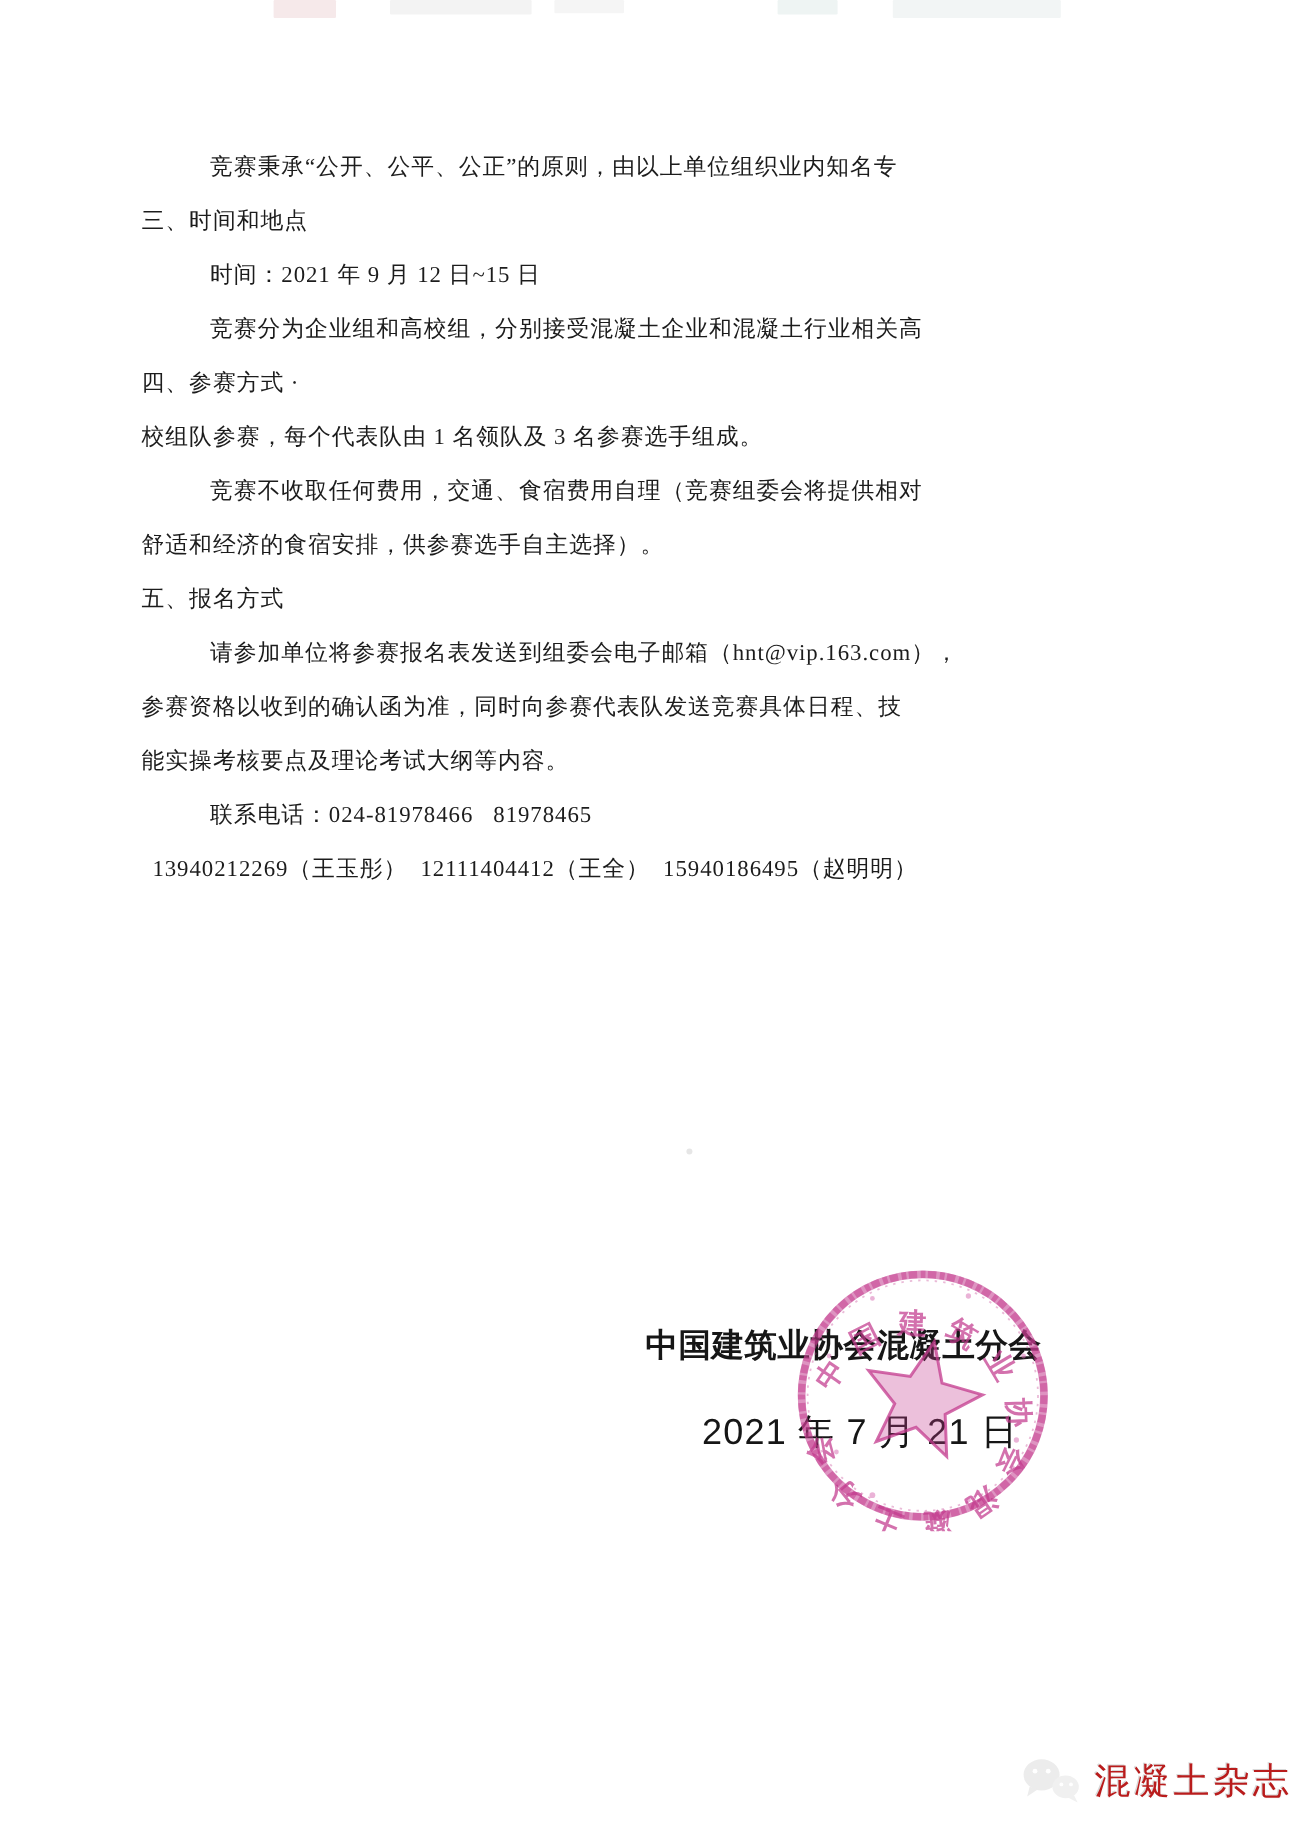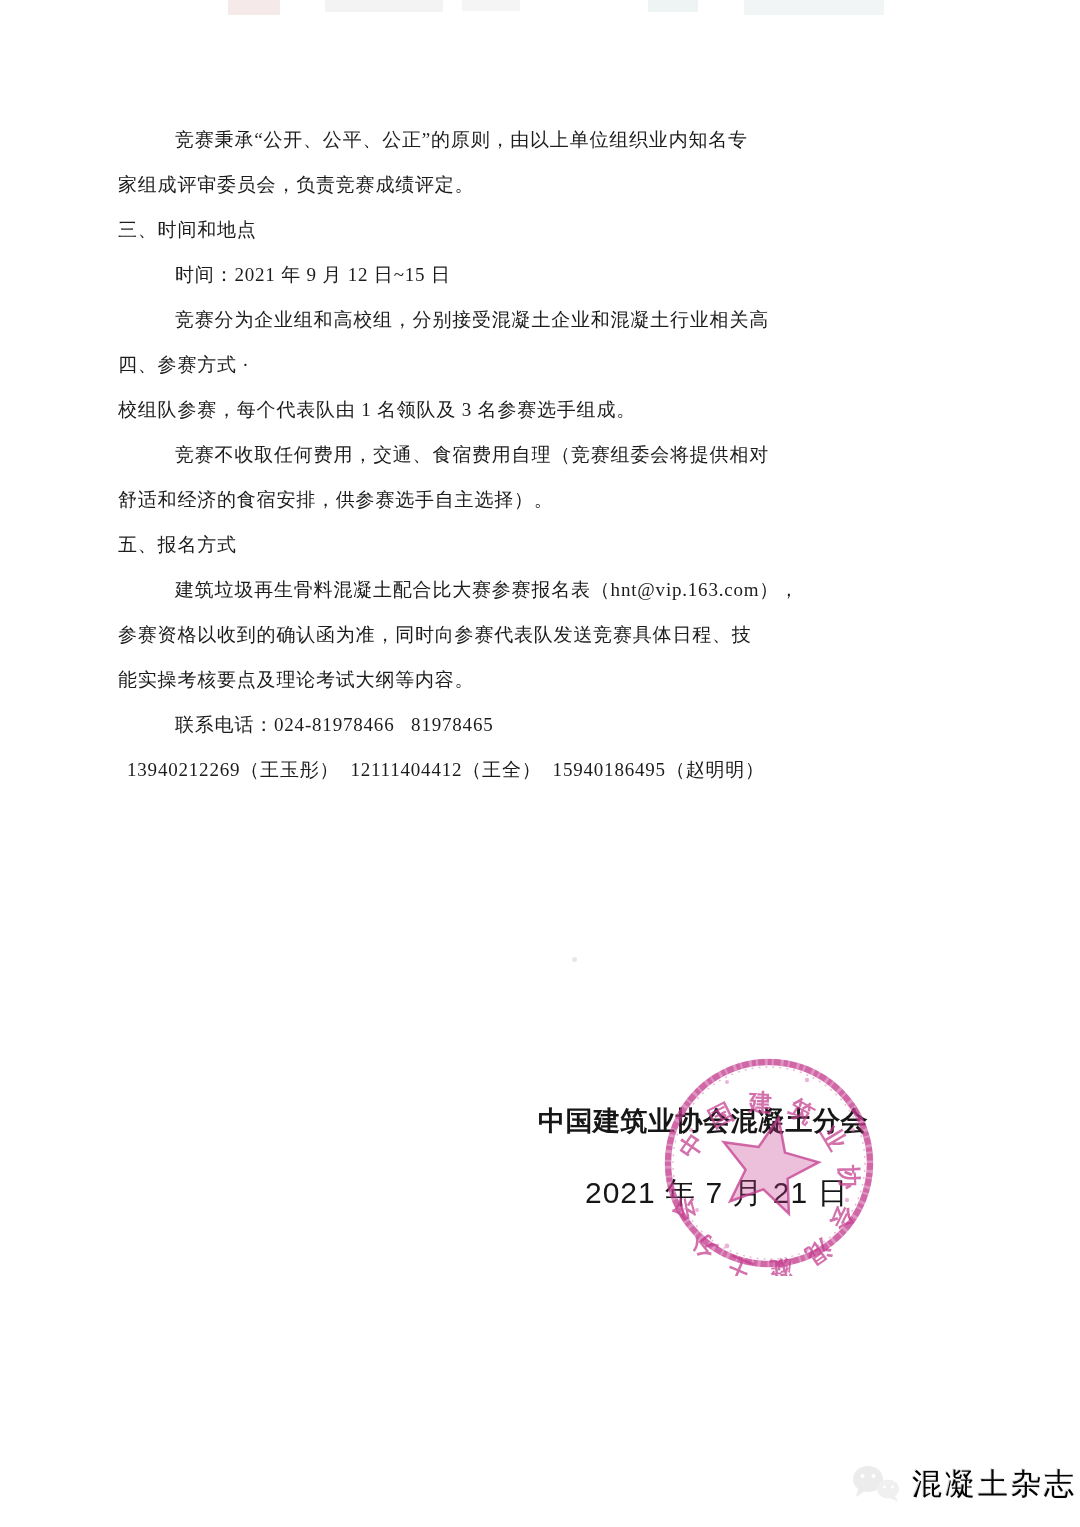--- a/index.html
+++ b/index.html
@@ -51,48 +51,47 @@
 
   .seal{position:absolute;left:657px;top:1050px;width:224px;height:226px;}
 
   .watermark{
     position:absolute;left:848px;top:1458px;height:52px;
     display:flex;align-items:center;gap:8px;
   }
   .watermark-label{
     font-family:"Liberation Sans","DejaVu Sans",sans-serif;
     font-size:30px;letter-spacing:3px;
-    color:#000000;
+    color:#b91c1c;
     text-shadow:1px 1px 0 #fafafa,-1px -1px 0 #d9d9d9;
     white-space:pre;
   }
 </style>
 </head>
 <body>
 
 <div class="page">
 
   <div class="frag frag1"></div>
   <div class="frag frag2"></div>
   <div class="frag frag3"></div>
   <div class="frag frag4"></div>
   <div class="frag frag5"></div>
 
   <div class="body-text">
     <div class="line indent">竞赛秉承“公开、公平、公正”的原则，由以上单位组织业内知名专</div>
-    <div class="line">家组成评审委员会，负责竞赛成绩评定。</div>
     <div class="line">三、时间和地点</div>
     <div class="line indent">时间：2021 年 9 月 12 日~15 日</div>
     <div class="line indent">竞赛分为企业组和高校组，分别接受混凝土企业和混凝土行业相关高</div>
     <div class="line">四、参赛方式 ·</div>
     <div class="line">校组队参赛，每个代表队由 1 名领队及 3 名参赛选手组成。</div>
     <div class="line indent">竞赛不收取任何费用，交通、食宿费用自理（竞赛组委会将提供相对</div>
     <div class="line">舒适和经济的食宿安排，供参赛选手自主选择）。</div>
     <div class="line">五、报名方式</div>
-    <div class="line indent">建筑垃圾再生骨料混凝土配合比大赛参赛报名表（hnt@vip.163.com），</div>
+    <div class="line indent">请参加单位将参赛报名表发送到组委会电子邮箱（hnt@vip.163.com），</div>
     <div class="line">参赛资格以收到的确认函为准，同时向参赛代表队发送竞赛具体日程、技</div>
     <div class="line">能实操考核要点及理论考试大纲等内容。</div>
     <div class="line indent">联系电话：024-81978466   81978465</div>
     <div class="line phone">13940212269（王玉彤）  12111404412（王全）  15940186495（赵明明）</div>
   </div>
 
   <div class="dot-artifact"></div>
 
   <div class="signature">中国建筑业协会混凝土分会</div>
   <div class="sig-date">2021 年 7 月 21 日</div>

